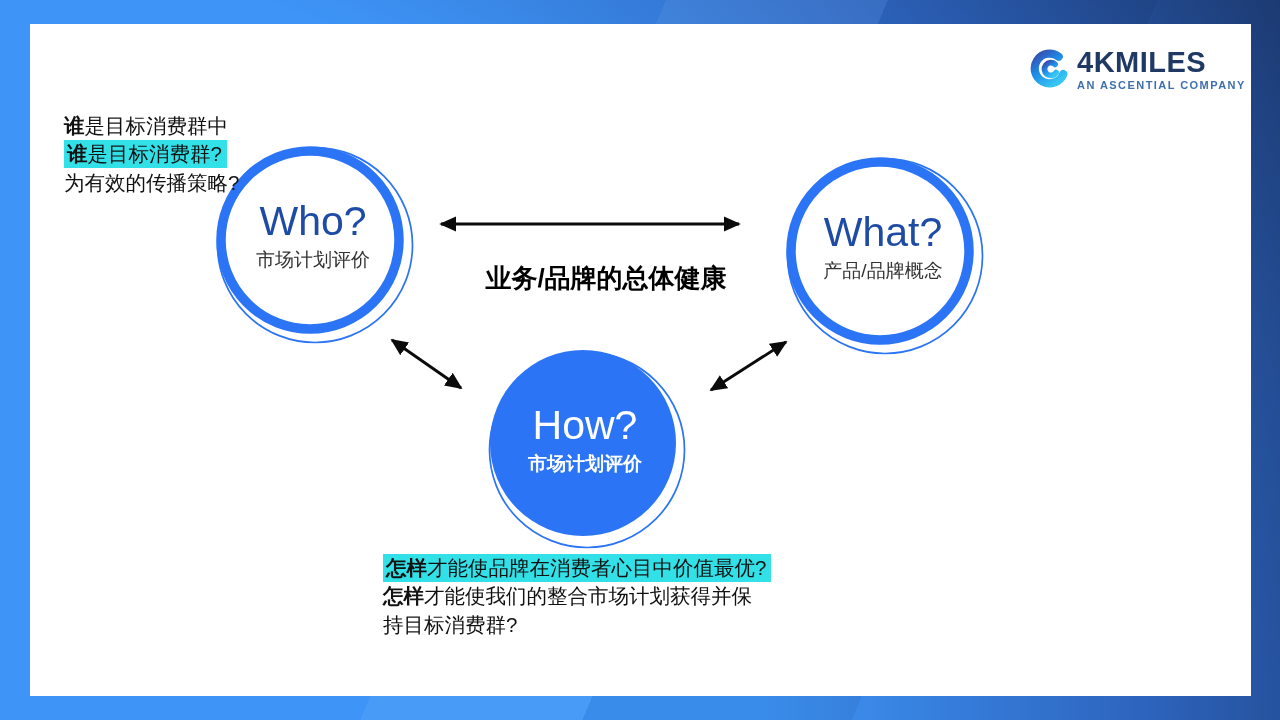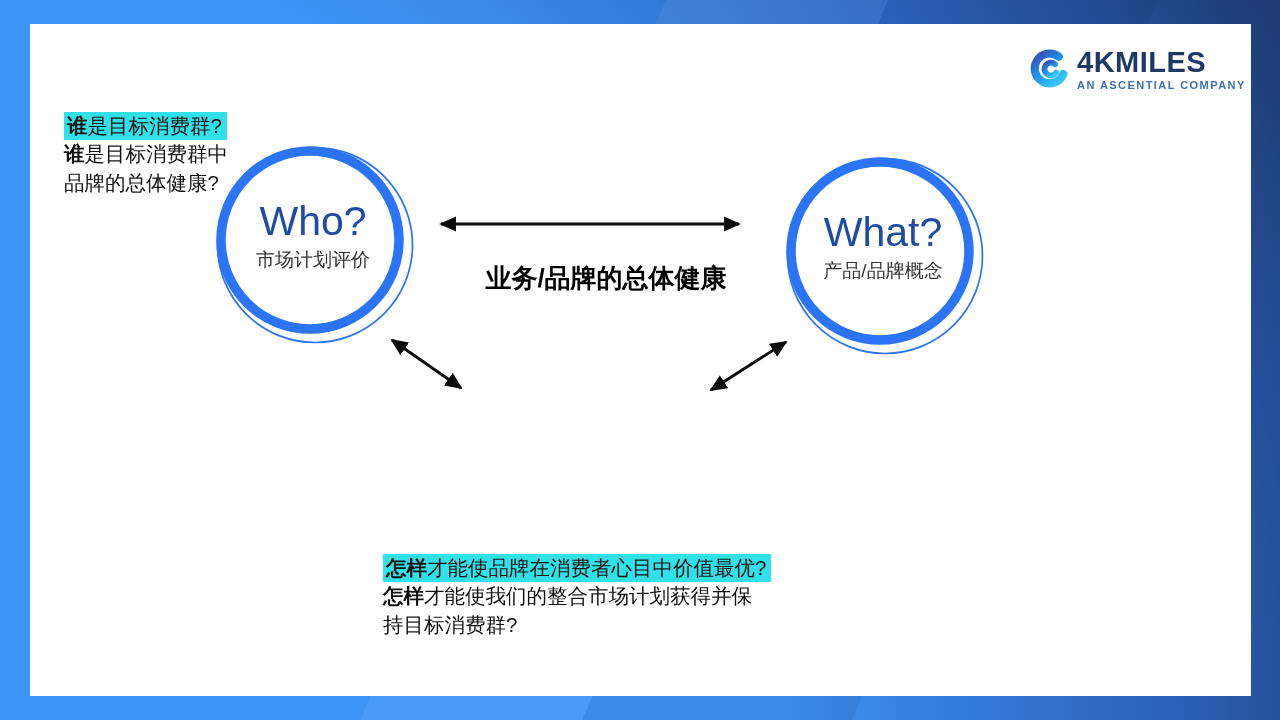--- a/index.html
+++ b/index.html
@@ -154,27 +154,37 @@
     <svg width="202" height="202">
       <circle class="ring-thin" cx="103" cy="103" r="97.5"></circle>
       <circle class="ring-thick" cx="98" cy="98" r="89"></circle>
     </svg>
     <div class="node-text">
       <div class="node-title">What?</div>
       <div class="node-sub">产品/品牌概念</div>
     </div>
   </div>
 
+  <div class="node node-how">
+    <svg width="202" height="202">
+      <circle class="ring-thin" cx="103" cy="104" r="97.5"></circle>
+      <circle class="ring-fill" cx="99" cy="97" r="93"></circle>
+    </svg>
+    <div class="node-text">
+      <div class="node-title">How?</div>
+      <div class="node-sub">市场计划评价</div>
+    </div>
+  </div>
 
   <div class="center-label">业务/品牌的总体健康</div>
 
   <div class="ann ann-top-left">
+    <div><b>谁</b><span>是目标消费群中</span></div>
     <div><span class="hl"><b>谁</b><span>是目标消费群?</span></span></div>
-    <div><b>谁</b><span>是目标消费群中</span></div>
-    <div><span>品牌的总体健康?</span></div>
+    <div><span>为有效的传播策略?</span></div>
   </div>
 
 
   <div class="ann ann-bottom">
     <div><span class="hl"><b>怎样</b><span>才能使品牌在消费者心目中价值最优?</span></span></div>
     <div><b>怎样</b><span>才能使我们的整合市场计划获得并保</span></div>
     <div><span>持目标消费群?</span></div>
   </div>
 
 </div>

